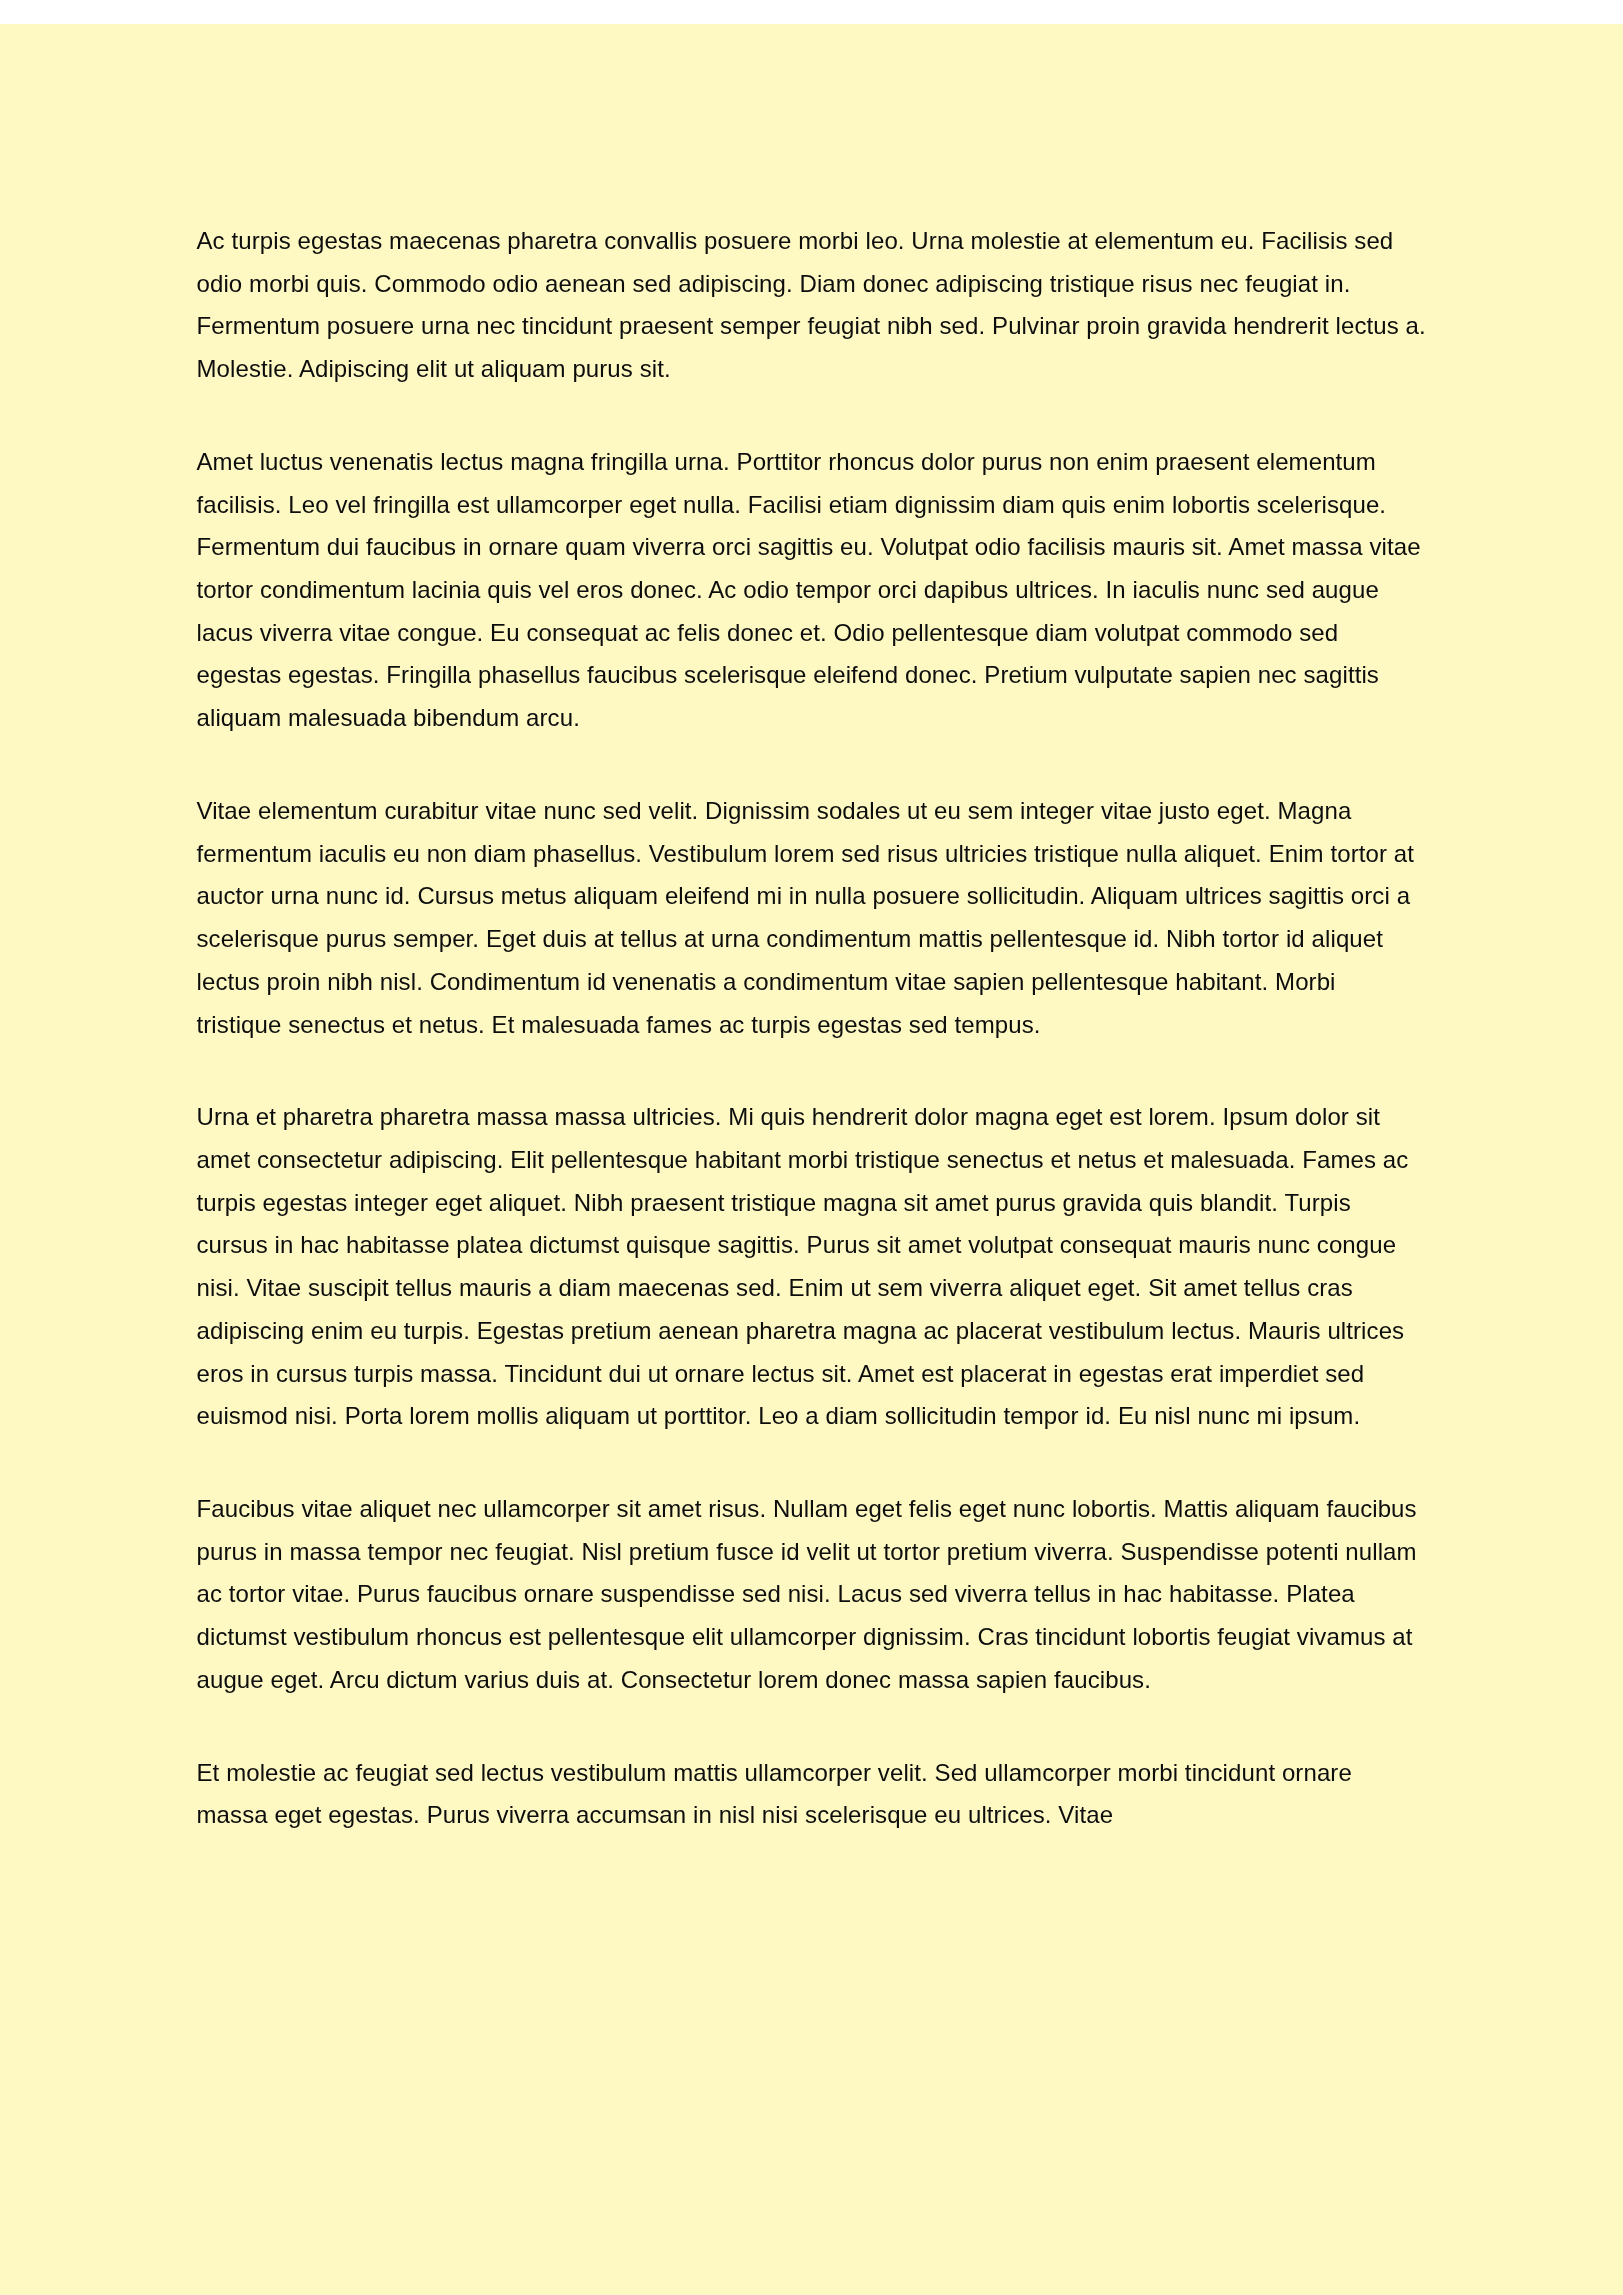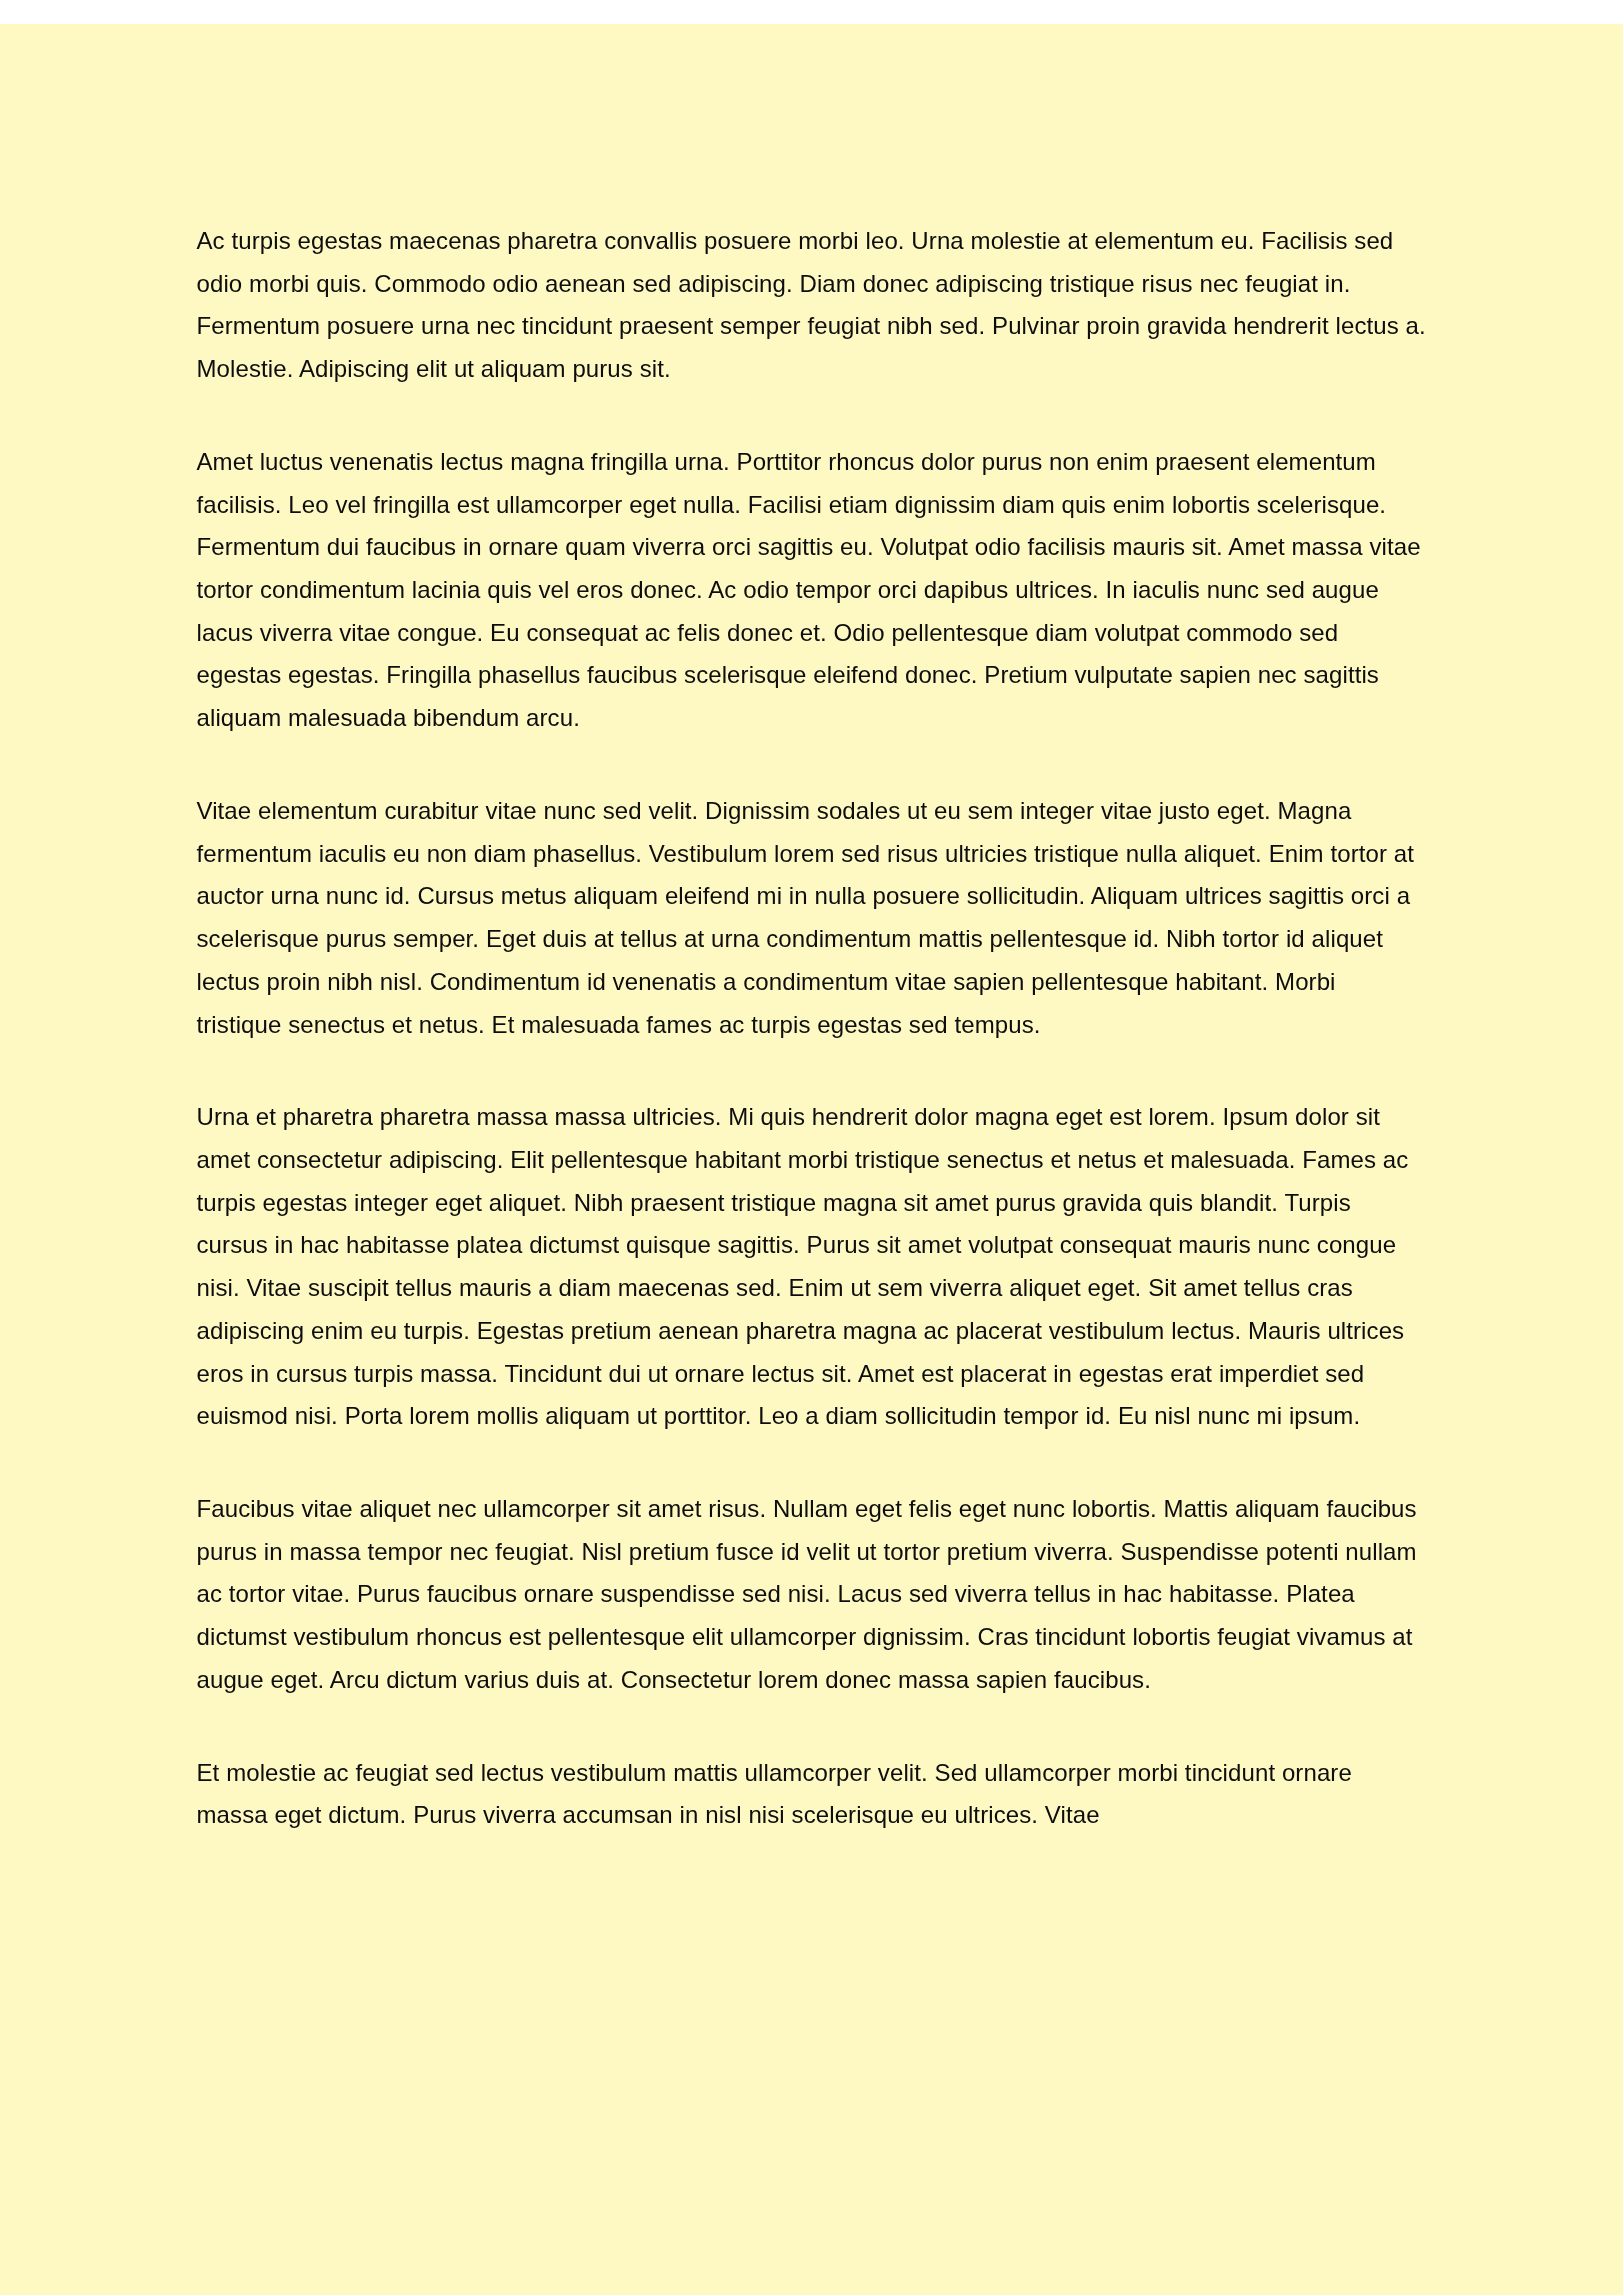--- a/index.html
+++ b/index.html
@@ -40,16 +40,16 @@
 </head>
 <body>
 
 <div class="page">
   <div class="doc-body">
     <p class="para">Ac turpis egestas maecenas pharetra convallis posuere morbi leo. Urna molestie at elementum eu. Facilisis sed odio morbi quis. Commodo odio aenean sed adipiscing. Diam donec adipiscing tristique risus nec feugiat in. Fermentum posuere urna nec tincidunt praesent semper feugiat nibh sed. Pulvinar proin gravida hendrerit lectus a. Molestie. Adipiscing elit ut aliquam purus sit.</p>
     <p class="para">Amet luctus venenatis lectus magna fringilla urna. Porttitor rhoncus dolor purus non enim praesent elementum facilisis. Leo vel fringilla est ullamcorper eget nulla. Facilisi etiam dignissim diam quis enim lobortis scelerisque. Fermentum dui faucibus in ornare quam viverra orci sagittis eu. Volutpat odio facilisis mauris sit. Amet massa vitae tortor condimentum lacinia quis vel eros donec. Ac odio tempor orci dapibus ultrices. In iaculis nunc sed augue lacus viverra vitae congue. Eu consequat ac felis donec et. Odio pellentesque diam volutpat commodo sed egestas egestas. Fringilla phasellus faucibus scelerisque eleifend donec. Pretium vulputate sapien nec sagittis aliquam malesuada bibendum arcu.</p>
     <p class="para">Vitae elementum curabitur vitae nunc sed velit. Dignissim sodales ut eu sem integer vitae justo eget. Magna fermentum iaculis eu non diam phasellus. Vestibulum lorem sed risus ultricies tristique nulla aliquet. Enim tortor at auctor urna nunc id. Cursus metus aliquam eleifend mi in nulla posuere sollicitudin. Aliquam ultrices sagittis orci a scelerisque purus semper. Eget duis at tellus at urna condimentum mattis pellentesque id. Nibh tortor id aliquet lectus proin nibh nisl. Condimentum id venenatis a condimentum vitae sapien pellentesque habitant. Morbi tristique senectus et netus. Et malesuada fames ac turpis egestas sed tempus.</p>
     <p class="para">Urna et pharetra pharetra massa massa ultricies. Mi quis hendrerit dolor magna eget est lorem. Ipsum dolor sit amet consectetur adipiscing. Elit pellentesque habitant morbi tristique senectus et netus et malesuada. Fames ac turpis egestas integer eget aliquet. Nibh praesent tristique magna sit amet purus gravida quis blandit. Turpis cursus in hac habitasse platea dictumst quisque sagittis. Purus sit amet volutpat consequat mauris nunc congue nisi. Vitae suscipit tellus mauris a diam maecenas sed. Enim ut sem viverra aliquet eget. Sit amet tellus cras adipiscing enim eu turpis. Egestas pretium aenean pharetra magna ac placerat vestibulum lectus. Mauris ultrices eros in cursus turpis massa. Tincidunt dui ut ornare lectus sit. Amet est placerat in egestas erat imperdiet sed euismod nisi. Porta lorem mollis aliquam ut porttitor. Leo a diam sollicitudin tempor id. Eu nisl nunc mi ipsum.</p>
     <p class="para">Faucibus vitae aliquet nec ullamcorper sit amet risus. Nullam eget felis eget nunc lobortis. Mattis aliquam faucibus purus in massa tempor nec feugiat. Nisl pretium fusce id velit ut tortor pretium viverra. Suspendisse potenti nullam ac tortor vitae. Purus faucibus ornare suspendisse sed nisi. Lacus sed viverra tellus in hac habitasse. Platea dictumst vestibulum rhoncus est pellentesque elit ullamcorper dignissim. Cras tincidunt lobortis feugiat vivamus at augue eget. Arcu dictum varius duis at. Consectetur lorem donec massa sapien faucibus.</p>
-    <p class="para">Et molestie ac feugiat sed lectus vestibulum mattis ullamcorper velit. Sed ullamcorper morbi tincidunt ornare massa eget dictum. Purus viverra accumsan in nisl nisi scelerisque eu ultrices. Vitae</p>
+    <p class="para">Et molestie ac feugiat sed lectus vestibulum mattis ullamcorper velit. Sed ullamcorper morbi tincidunt ornare massa eget egestas. Purus viverra accumsan in nisl nisi scelerisque eu ultrices. Vitae</p>
   </div>
 </div>
 
 
 </body></html>

